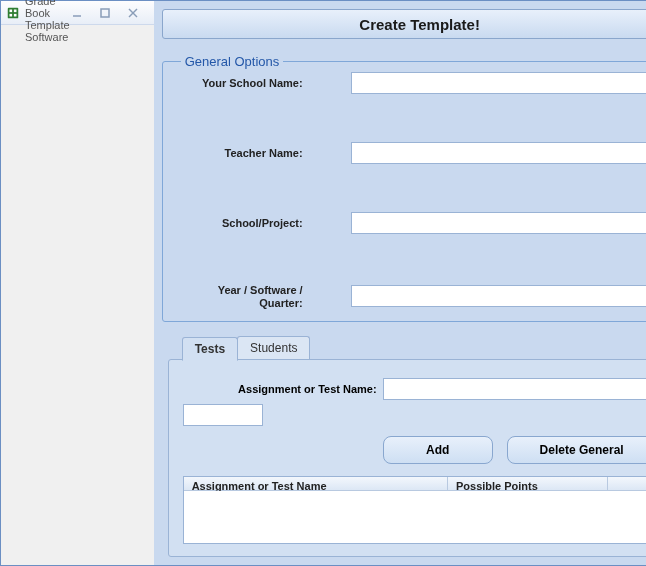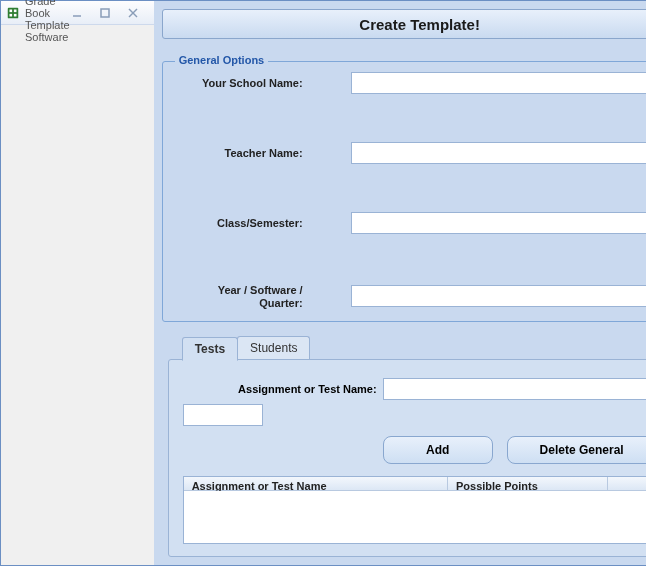--- a/index.html
+++ b/index.html
@@ -47,24 +47,24 @@
     }
 
     .groupbox {
       border: 1px solid #7fa7d8;
       border-radius: 3px;
       padding: 10px 10px 12px 10px;
       margin-bottom: 14px;
       position: relative;
     }
     .groupbox-legend {
-      position: absolute; top: -8px; left: 12px;
+      position: absolute; top: -8px; left: 18px;
       background: #c9d9ef;
       padding: 0 4px;
-      font-size: 11px; font-weight: bold;
+      font-size: 13px; font-weight: normal;
       color: #2357a8;
     }
     .form-grid { display: grid; grid-template-columns: 130px 1fr; row-gap: 6px; column-gap: 6px; align-items: center; gap: 48px; }
     .form-grid .lbl { text-align: right; font-size: 11px; font-weight: bold; color: #222; line-height: 1.15; }
     .form-grid .lbl.multiline { align-self: flex-start; padding-top: 2px; }
     .txt {
       height: 22px;
       border: 1px solid #9ab3d5;
       background: #fff;
       font-size: 12px;
@@ -190,21 +190,21 @@
 
     <button class="big-btn">Create Template!</button>
 
     <div class="groupbox">
       <div class="groupbox-legend">General Options</div>
       <div class="form-grid">
         <div class="lbl">Your School Name:</div>
         <input class="txt" type="text" value="" style="">
         <div class="lbl">Teacher Name:</div>
         <input class="txt" type="text" value="" style="">
-        <div class="lbl">Class/Semester:</div>
+        <div class="lbl">School/Project:</div>
         <input class="txt" type="text" value="" style="">
         <div class="lbl multiline">Year / Software / Quarter:</div>
         <input class="txt" type="text" value="" style="">
       </div>
     </div>
 
     <div class="tabs-wrap">
       <div class="tabstrip">
         <div class="tab active">Tests</div>
         <div class="tab">Students</div>

